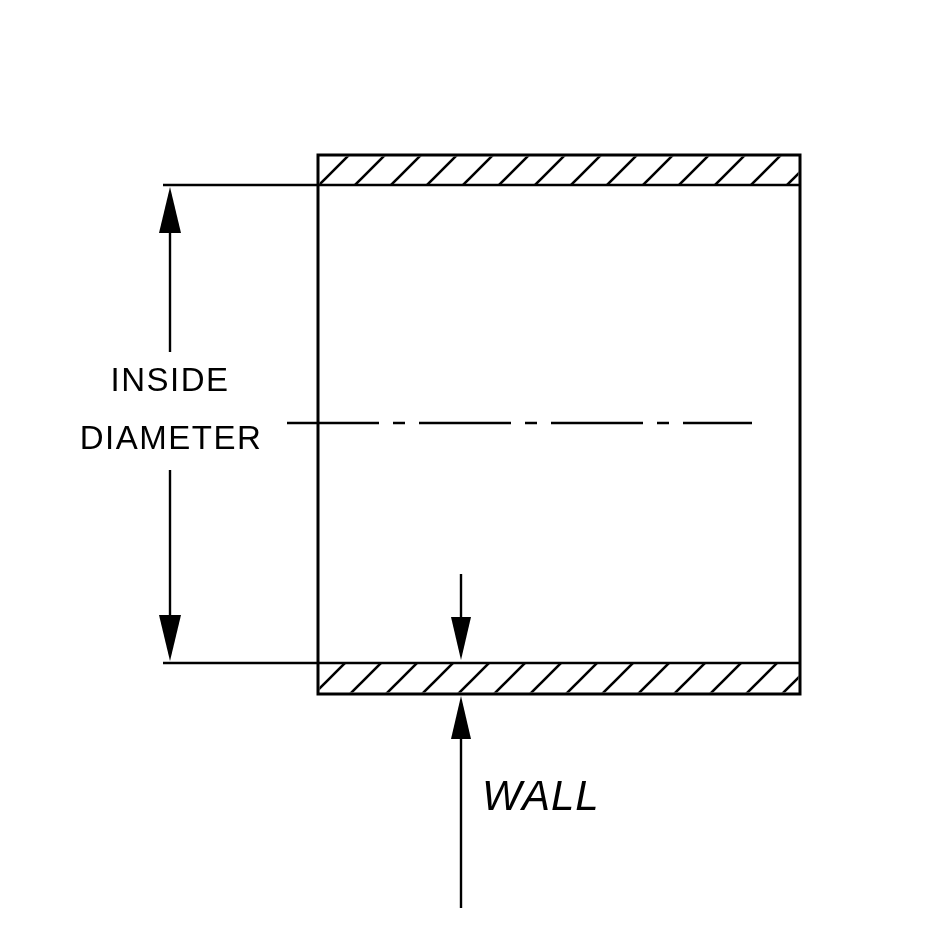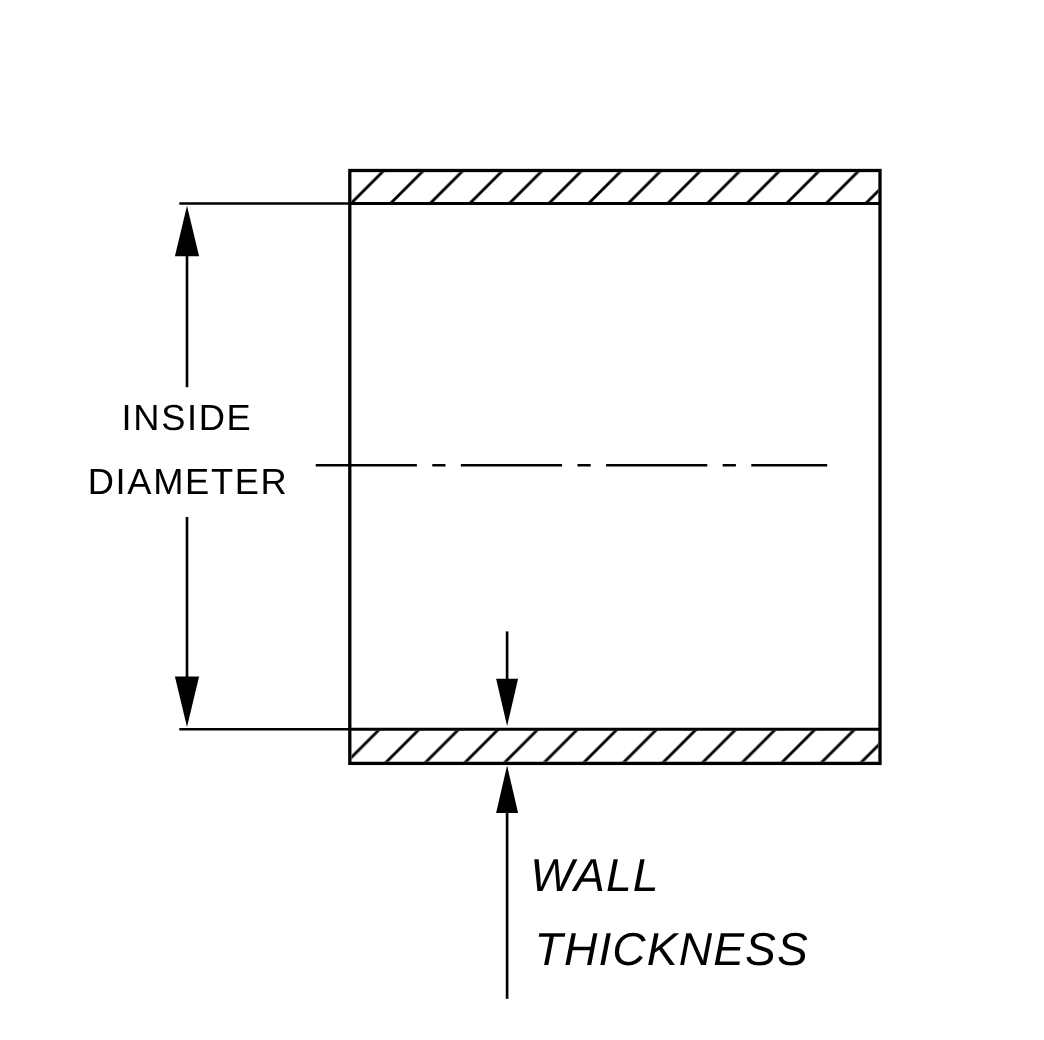--- a/index.html
+++ b/index.html
@@ -71,15 +71,14 @@
     <polygon points="461,696 451,739 471,739" fill="#000000"></polygon>
     <line x1="461" y1="737" x2="461" y2="908" stroke="#000000" stroke-width="2.4"></line>
   </svg>
 
   <div class="label dim-label" style="left:170px; top:363px;">INSIDE</div>
 
   <div class="label dim-label" style="left:171px; top:421px;">DIAMETER</div>
 
   <div class="label wall-label" style="left:482px; top:775px;">WALL</div>
 
-  <div class="label wall-label" style="left:486px; top:842px;">THICKNESS</div>
 
 </div>
 
 </body></html>

